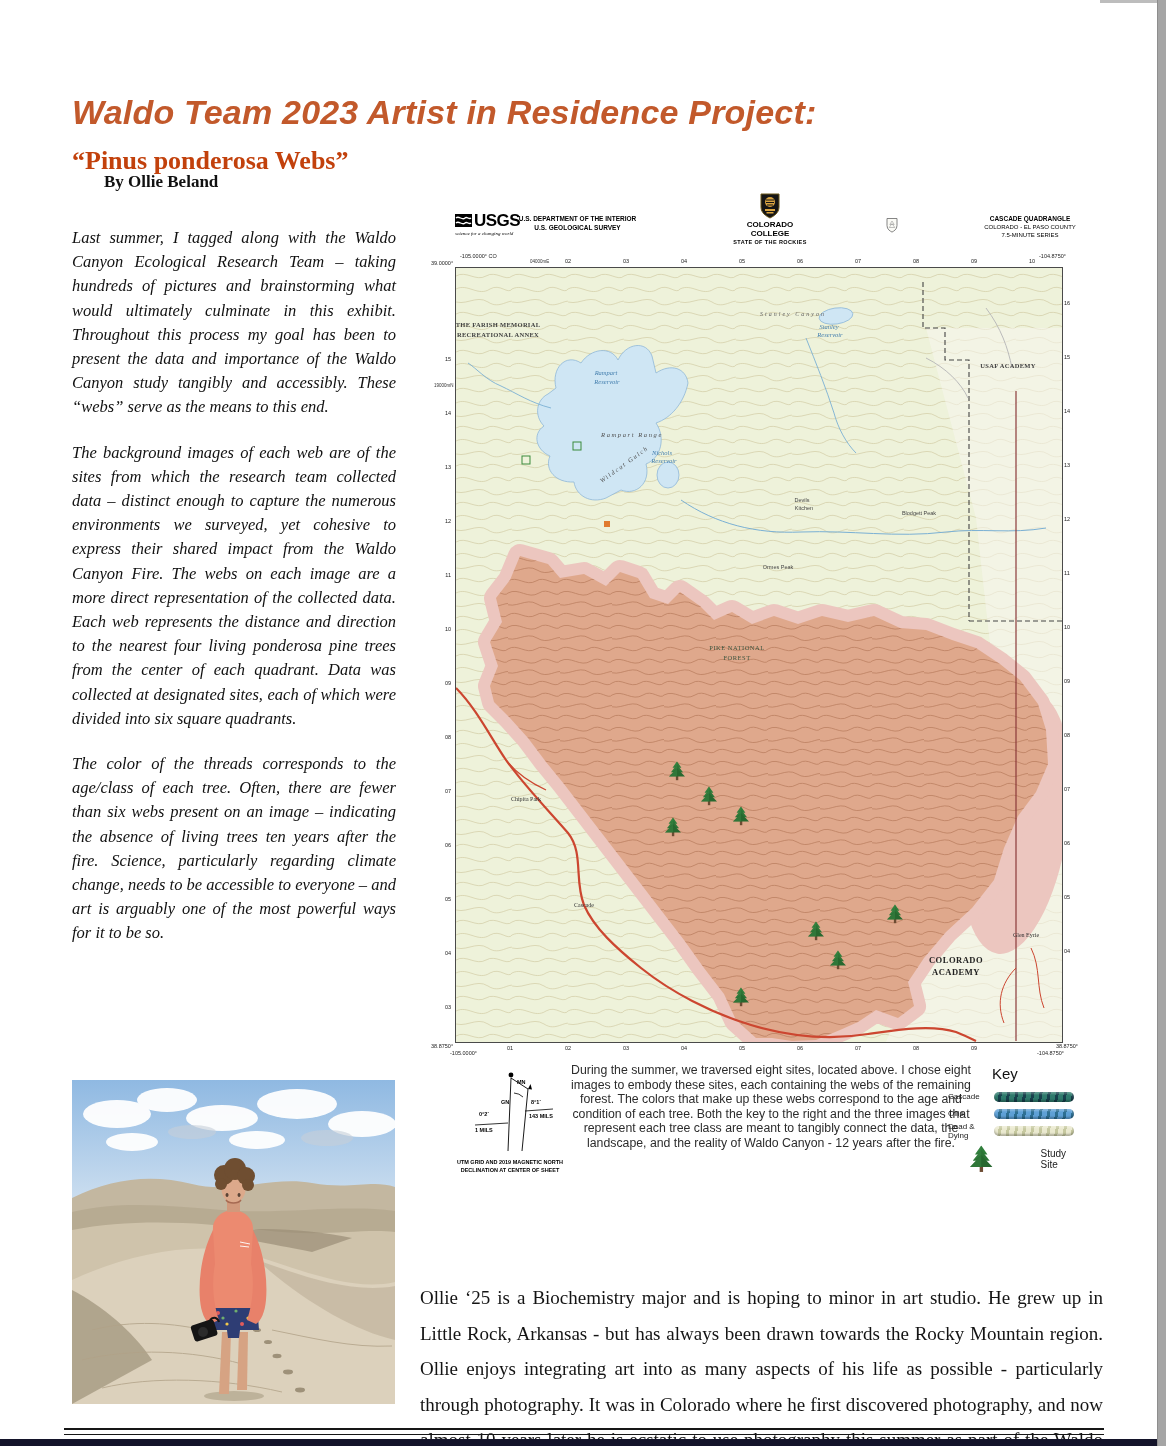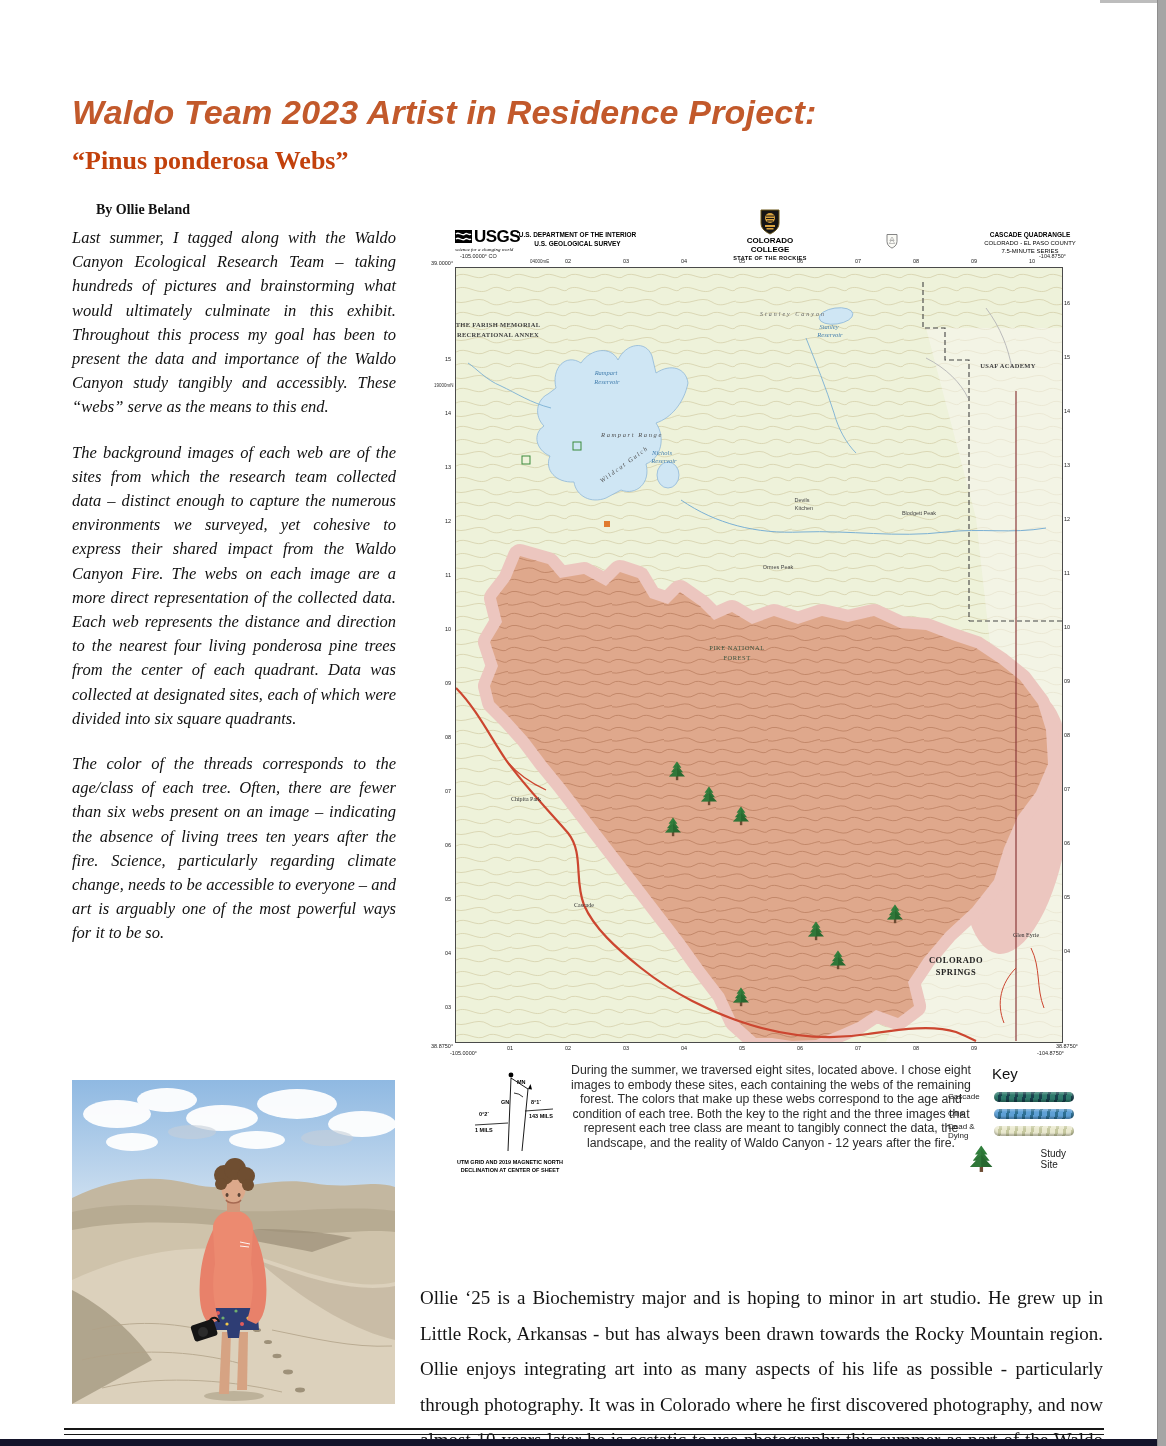--- a/index.html
+++ b/index.html
@@ -3,30 +3,30 @@
 <meta charset="utf-8">
 <style>
   html,body{margin:0;padding:0;background:#ffffff;}
   body{width:1166px;height:1446px;position:relative;overflow:hidden;font-family:"Liberation Serif",serif;}
 
   
   #page-title{position:absolute;left:72px;top:70px;width:1000px;
     font-family:"Liberation Sans",sans-serif;font-weight:800;font-size:34px;letter-spacing:.2px;color:#c2592b;font-style:italic;}
   #page-subtitle{position:absolute;left:72px;top:124px;font-family:"Liberation Serif",serif;
     font-weight:700;font-size:26px;color:#c2410c;}
-  #byline{position:absolute;left:96px;top:172px;font-weight:700;font-size:14px;color:#111;margin-top:30px;}
+  #byline{position:absolute;left:104px;top:172px;font-weight:700;font-size:17px;color:#111;}
 
   
   #essay{position:absolute;left:72px;top:226px;width:324px;color:#111;}
   #essay p{margin:0 0 21px 0;font-style:italic;font-size:16.5px;line-height:24.2px;text-align:justify;}
   #essay .sig{font-style:italic;font-size:16.5px;line-height:24.2px;}
 
   
   #map-figure{position:absolute;left:430px;top:195px;width:650px;height:985px;}
-  #map-header{position:absolute;left:0;top:16px;width:650px;height:58px;}
+  #map-header{position:absolute;left:0;top:0;width:650px;height:58px;}
   .usgs{position:absolute;left:25px;top:16px;width:110px;}
   .usgs-row{display:flex;align-items:center;gap:2px;}
   .usgs-text{font-family:"Liberation Sans",sans-serif;font-weight:800;font-size:17px;color:#000;letter-spacing:-0.5px;}
   .usgs-tag{font-family:"Liberation Serif",serif;font-style:italic;font-size:5px;color:#000;margin-top:0px;}
   .dept{position:absolute;left:80px;top:20px;width:135px;text-align:center;
     font-family:"Liberation Sans",sans-serif;font-weight:700;font-size:6.5px;line-height:8.5px;color:#000;}
   .college{position:absolute;left:285px;top:-2px;width:110px;text-align:center;}
   .college-name{font-family:"Liberation Sans",sans-serif;font-weight:800;font-size:8px;line-height:9px;color:#000;margin-top:1px;}
   .college-sub{font-family:"Liberation Sans",sans-serif;font-weight:800;font-size:5.5px;letter-spacing:.4px;color:#000;margin-top:1px;}
   .fs-shield{position:absolute;left:455px;top:22px;}
@@ -233,21 +233,21 @@
           <div class="maplabel water" style="left: 208px; top: 192px;">Reservoir</div>
           <div class="maplabel peak" style="left: 346px; top: 232px;">Devils</div>
           <div class="maplabel peak" style="left: 348px; top: 240px;">Kitchen</div>
           <div class="maplabel peak" style="left: 463px; top: 245px;">Blodgett Peak</div>
           <div class="maplabel peak" style="left: 322px; top: 299px;">Ormes Peak</div>
           <div class="maplabel forest" style="left: 281px; top: 379px;">PIKE NATIONAL</div>
           <div class="maplabel forest" style="left: 281px; top: 389px;">FOREST</div>
           <div class="maplabel town" style="left: 70px; top: 531px;">Chipita Park</div>
           <div class="maplabel town" style="left: 128px; top: 637px;">Cascade</div>
           <div class="maplabel city" style="left: 500px; top: 692px;">COLORADO</div>
-          <div class="maplabel city" style="left: 500px; top: 704px;">SPRINGS</div>
+          <div class="maplabel city" style="left: 500px; top: 704px;">ACADEMY</div>
           <div class="maplabel town" style="left: 570px; top: 667px;">Glen Eyrie</div>
         </div>
     </div>
     <div id="map-grid-layer" style="position:absolute;left:0;top:0;width:650px;height:806px;pointer-events:none;">
         <span class="gridnum gn-t" style="left: 138px; top: 5px;">02</span>
         <span class="gridnum gn-t" style="left: 196px; top: 5px;">03</span>
         <span class="gridnum gn-t" style="left: 254px; top: 5px;">04</span>
         <span class="gridnum gn-t" style="left: 312px; top: 5px;">05</span>
         <span class="gridnum gn-t" style="left: 370px; top: 5px;">06</span>
         <span class="gridnum gn-t" style="left: 428px; top: 5px;">07</span>

